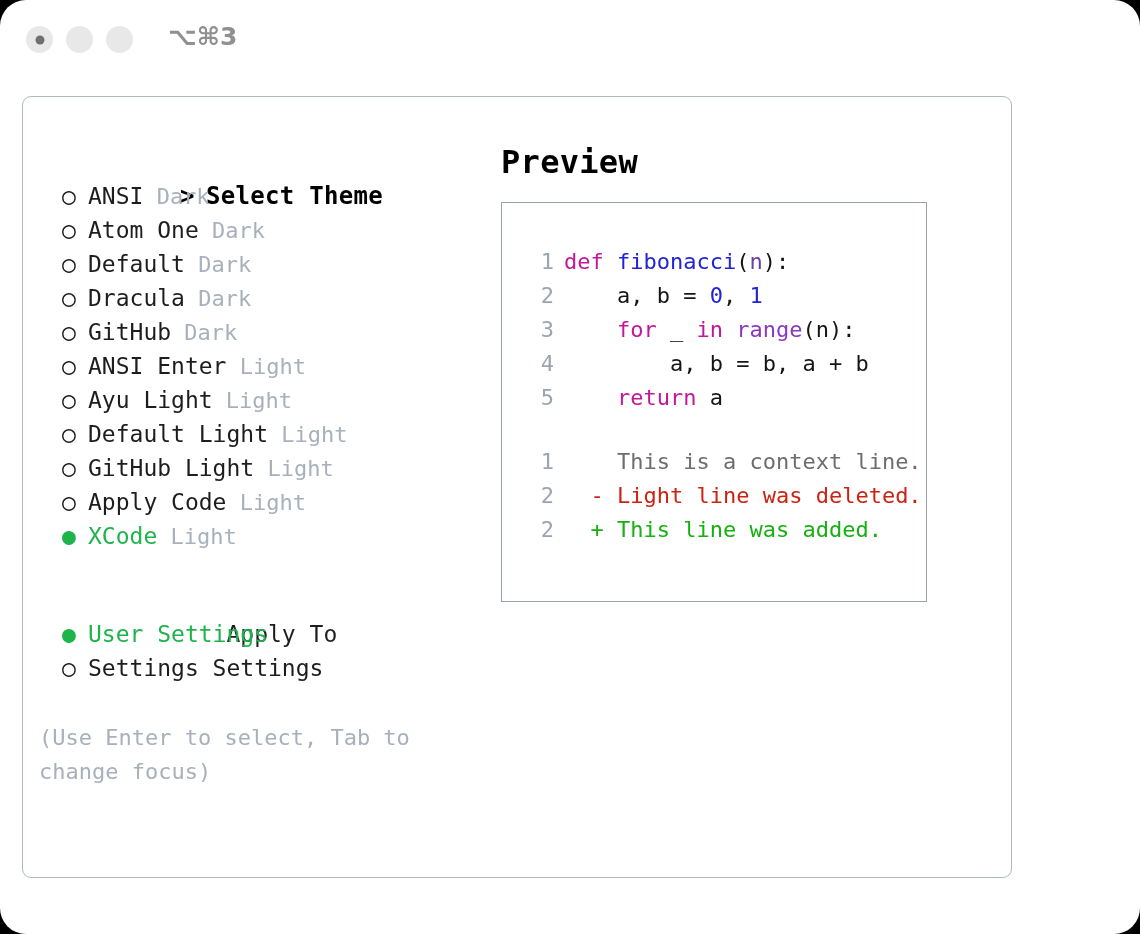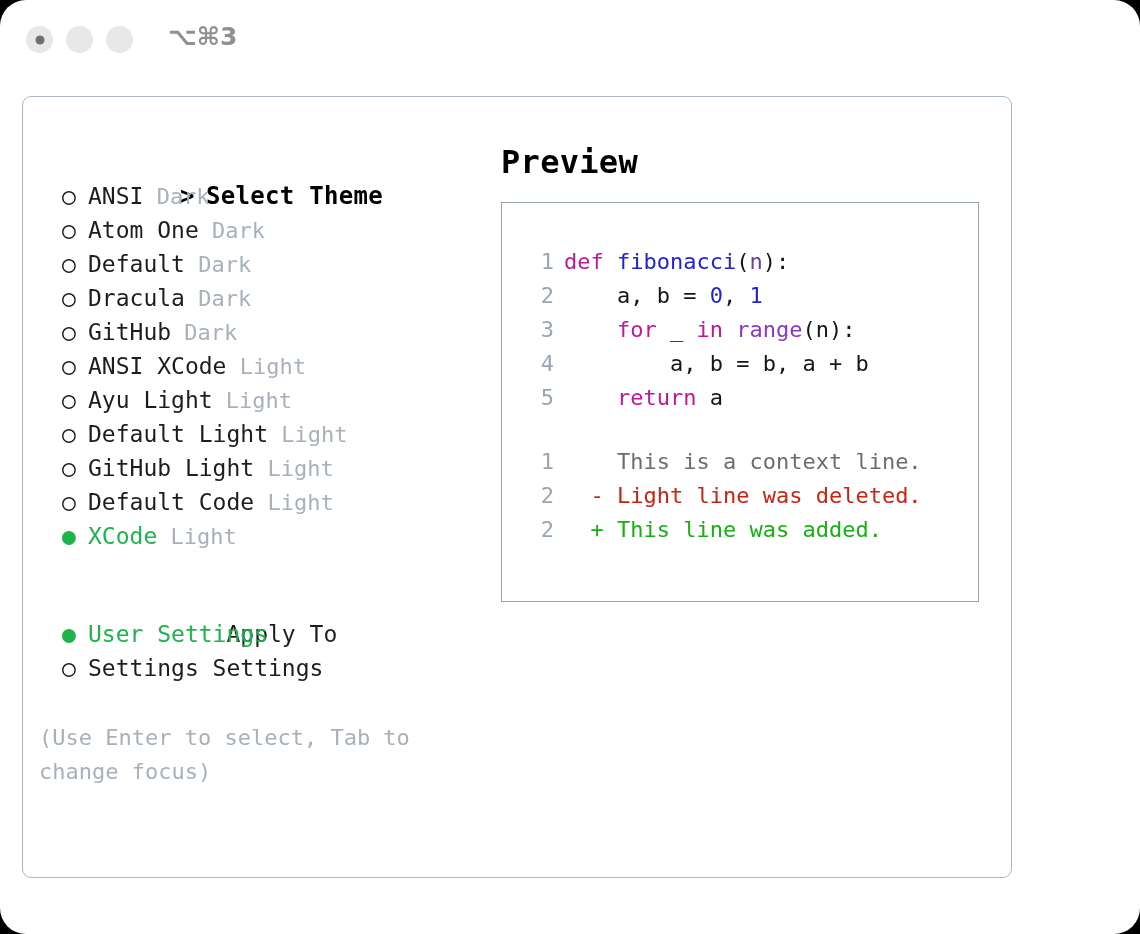--- a/index.html
+++ b/index.html
@@ -136,21 +136,21 @@
   #preview-title {
     font-size: 32px;
     font-weight: 700;
     color: #000;
     letter-spacing: 0.3px;
     height: 34px;
     line-height: 34px;
   }
   #preview-box {
     margin-top: 23px;
-    width: 478px;
+    width: 426px;
     height: 400px;
     border: 1.8px solid #97a3b2;
     box-sizing: border-box;
     background: #ffffff;
     position: relative;
   }
   #code-area {
     position: absolute;
     left: 22px;
     top: 42px;
@@ -201,25 +201,25 @@
       <div class="row hdr">
         <span class="marker">&gt;</span><span>Select Theme</span>
       </div>
 
       <div id="theme-items">
           <div class="row"><span class="radio-off">○</span><span class="dark">ANSI</span><span class="muted sub"> Dark</span></div>
           <div class="row"><span class="radio-off">○</span><span class="dark">Atom One</span><span class="muted sub"> Dark</span></div>
           <div class="row"><span class="radio-off">○</span><span class="dark">Default</span><span class="muted sub"> Dark</span></div>
           <div class="row"><span class="radio-off">○</span><span class="dark">Dracula</span><span class="muted sub"> Dark</span></div>
           <div class="row"><span class="radio-off">○</span><span class="dark">GitHub</span><span class="muted sub"> Dark</span></div>
-          <div class="row"><span class="radio-off">○</span><span class="dark">ANSI XCode</span><span class="muted sub"> Light</span></div>
+          <div class="row"><span class="radio-off">○</span><span class="dark">ANSI Enter</span><span class="muted sub"> Light</span></div>
           <div class="row"><span class="radio-off">○</span><span class="dark">Ayu Light</span><span class="muted sub"> Light</span></div>
           <div class="row"><span class="radio-off">○</span><span class="dark">Default Light</span><span class="muted sub"> Light</span></div>
           <div class="row"><span class="radio-off">○</span><span class="dark">GitHub Light</span><span class="muted sub"> Light</span></div>
-          <div class="row"><span class="radio-off">○</span><span class="dark">Default Code</span><span class="muted sub"> Light</span></div>
+          <div class="row"><span class="radio-off">○</span><span class="dark">Apply Code</span><span class="muted sub"> Light</span></div>
           <div class="row"><span class="bullet-on">●</span><span class="green">XCode</span><span class="muted sub"> Light</span></div>
         </div>
 
       <div id="applyto-block">
         <div class="row">
           <span class="marker"> </span><span class="dark">Apply To</span>
         </div>
         <div id="applyto-items">
             <div class="row"><span class="bullet-on">●</span><span class="green">User Settings</span></div>
             <div class="row"><span class="radio-off">○</span><span class="dark">Settings Settings</span></div>

